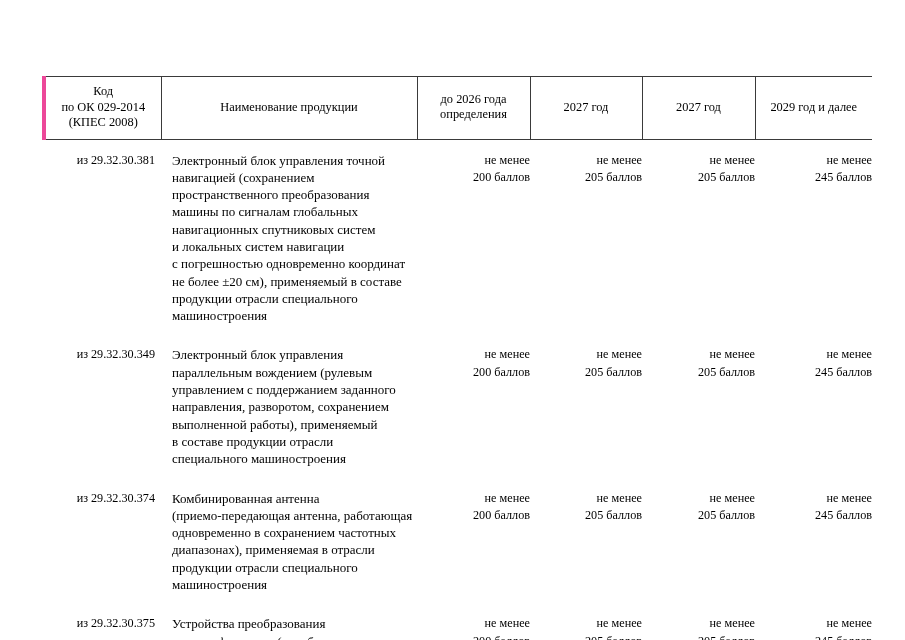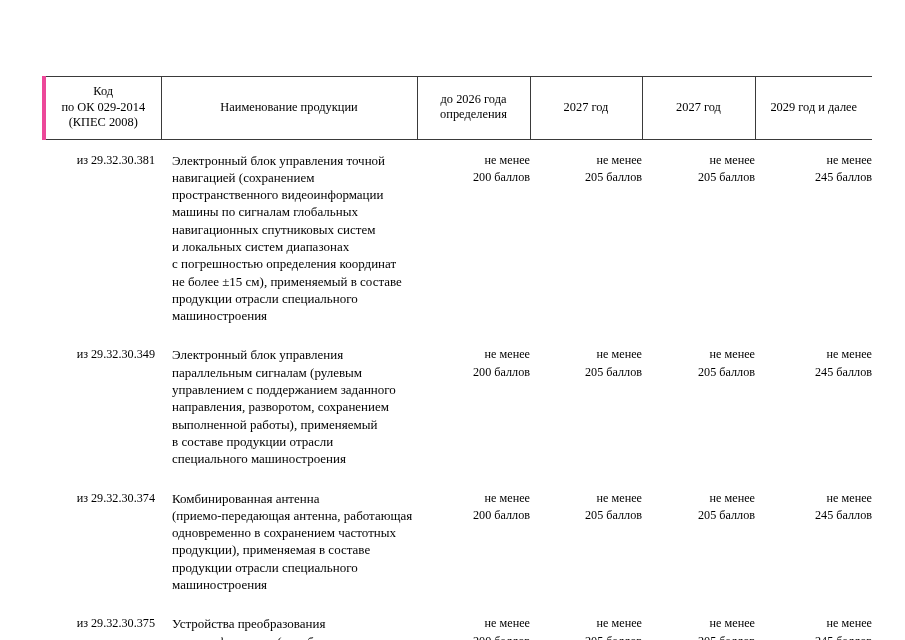--- a/index.html
+++ b/index.html
@@ -151,26 +151,26 @@
             <span class="name-line">2029 год и далее</span>
           </th>
       </tr>
     </thead>
     <tbody>
         <tr class="first-data-row">
           <td class="cell-code">из 29.32.30.381</td>
           <td class="cell-name">
             <span class="name-line">Электронный блок управления точной</span>
             <span class="name-line">навигацией (сохранением</span>
-            <span class="name-line">пространственного видеоинформации</span>
+            <span class="name-line">пространственного преобразования</span>
             <span class="name-line">машины по сигналам глобальных</span>
             <span class="name-line">навигационных спутниковых систем</span>
-            <span class="name-line">и локальных систем диапазонах</span>
-            <span class="name-line">с погрешностью определения координат</span>
-            <span class="name-line">не более  ±15 см), применяемый в составе</span>
+            <span class="name-line">и локальных систем навигации</span>
+            <span class="name-line">с погрешностью одновременно координат</span>
+            <span class="name-line">не более  ±20 см), применяемый в составе</span>
             <span class="name-line">продукции отрасли специального</span>
             <span class="name-line">машиностроения</span>
           </td>
           <td class="cell-score">
             <span class="score-line">не менее</span>
             <span class="score-line">200 баллов</span>
           </td>
           <td class="cell-score">
             <span class="score-line">не менее</span>
             <span class="score-line">205 баллов</span>
@@ -184,21 +184,21 @@
             <span class="score-line">245 баллов</span>
           </td>
         </tr>
         <tr class="spacer-row">
           <td colspan="6"></td>
         </tr>
         <tr>
           <td class="cell-code">из 29.32.30.349</td>
           <td class="cell-name">
             <span class="name-line">Электронный блок управления</span>
-            <span class="name-line">параллельным сигналам (рулевым</span>
+            <span class="name-line">параллельным вождением (рулевым</span>
             <span class="name-line">управлением с поддержанием заданного</span>
             <span class="name-line">направления, разворотом, сохранением</span>
             <span class="name-line">выполненной работы), применяемый</span>
             <span class="name-line">в составе продукции отрасли</span>
             <span class="name-line">специального машиностроения</span>
           </td>
           <td class="cell-score">
             <span class="score-line">не менее</span>
             <span class="score-line">200 баллов</span>
           </td>
@@ -217,21 +217,21 @@
         </tr>
         <tr class="spacer-row">
           <td colspan="6"></td>
         </tr>
         <tr>
           <td class="cell-code">из 29.32.30.374</td>
           <td class="cell-name">
             <span class="name-line">Комбинированная антенна</span>
             <span class="name-line">(приемо-передающая антенна, работающая</span>
             <span class="name-line">одновременно в сохранением частотных</span>
-            <span class="name-line">продукции), применяемая в составе</span>
+            <span class="name-line">диапазонах), применяемая в отрасли</span>
             <span class="name-line">продукции отрасли специального</span>
             <span class="name-line">машиностроения</span>
           </td>
           <td class="cell-score">
             <span class="score-line">не менее</span>
             <span class="score-line">200 баллов</span>
           </td>
           <td class="cell-score">
             <span class="score-line">не менее</span>
             <span class="score-line">205 баллов</span>

